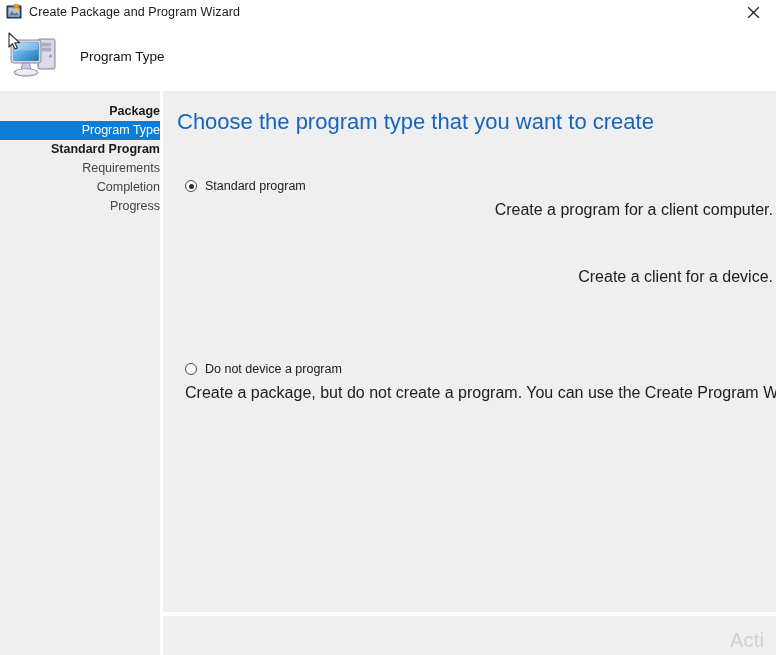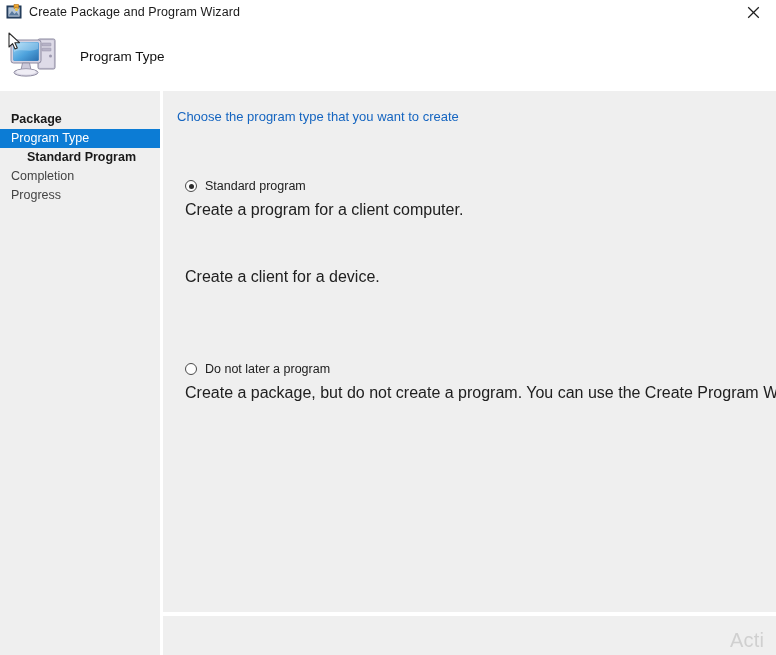--- a/index.html
+++ b/index.html
@@ -15,20 +15,21 @@
     -webkit-font-smoothing: antialiased;
   }
 
   
   .window {
     position: relative;
     width: 642px;
     height: 655px;
     background: #ffffff;
     box-sizing: border-box;
+    text-align: right;
   }
 
   
   .titlebar {
     position: absolute;
     left: 0; top: 0;
     width: 776px;
     height: 24px;
     background: #ffffff;
     display: flex;
@@ -102,21 +103,21 @@
     height: 566px;
     background: #ffffff;
   }
 
   .sidebar {
     position: absolute;
     left: 0; top: 2px;
     width: 160px;
     height: 564px;
     background: #efefef;
-    padding-top: 19px;
+    padding-top: 11px;
     box-sizing: border-box;
   }
   .nav-item {
     height: 19px;
     line-height: 19px;
     font-size: 12.5px;
     color: #444444;
     padding-left: 11px;
     white-space: nowrap;
     cursor: default;
@@ -135,21 +136,21 @@
     left: 163px; top: 2px;
     width: 613px;
     height: 521px;
     background: #efefef;
   }
 
   .content-heading {
     position: absolute;
     left: 14px;
     top: 18px;
-    font-size: 13px;
+    font-size: 22px;
     color: #1565c0;
     white-space: nowrap;
   }
 
   .option-group {
     position: absolute;
     left: 10px;
     width: 600px;
   }
   .option-group.g1 { top: 87px; }
@@ -283,20 +284,21 @@
     </span>
     <span class="header-title">Program Type</span>
   </div>
 
   <div class="body-area">
 
     <div class="sidebar">
       <div class="nav-item bold">Package</div>
       <div class="nav-item selected">Program Type</div>
       <div class="nav-item indent bold">Standard Program</div>
+      <div class="nav-item indent">Requirements</div>
       <div class="nav-item">Completion</div>
       <div class="nav-item">Progress</div>
     </div>
 
     <div class="content">
       <div class="content-heading">Choose the program type that you want to create</div>
 
       <div class="option-group g1">
         <div class="option-row">
           <span class="radio checked"></span>
@@ -305,21 +307,21 @@
         <div class="option-desc">Create a program for a client computer.</div>
       </div>
 
       <div class="option-group g2">
         <div class="option-desc">Create a client for a device.</div>
       </div>
 
       <div class="option-group g3">
         <div class="option-row">
           <span class="radio"></span>
-          <span class="option-label">Do not later a program</span>
+          <span class="option-label">Do not device a program</span>
         </div>
         <div class="option-desc">Create a package, but do not create a program. You can use the Create Program Wizard to add a program later.</div>
       </div>
     </div>
 
     <div class="footer">
       <div class="footer-divider"></div>
 
     </div>
   </div>

